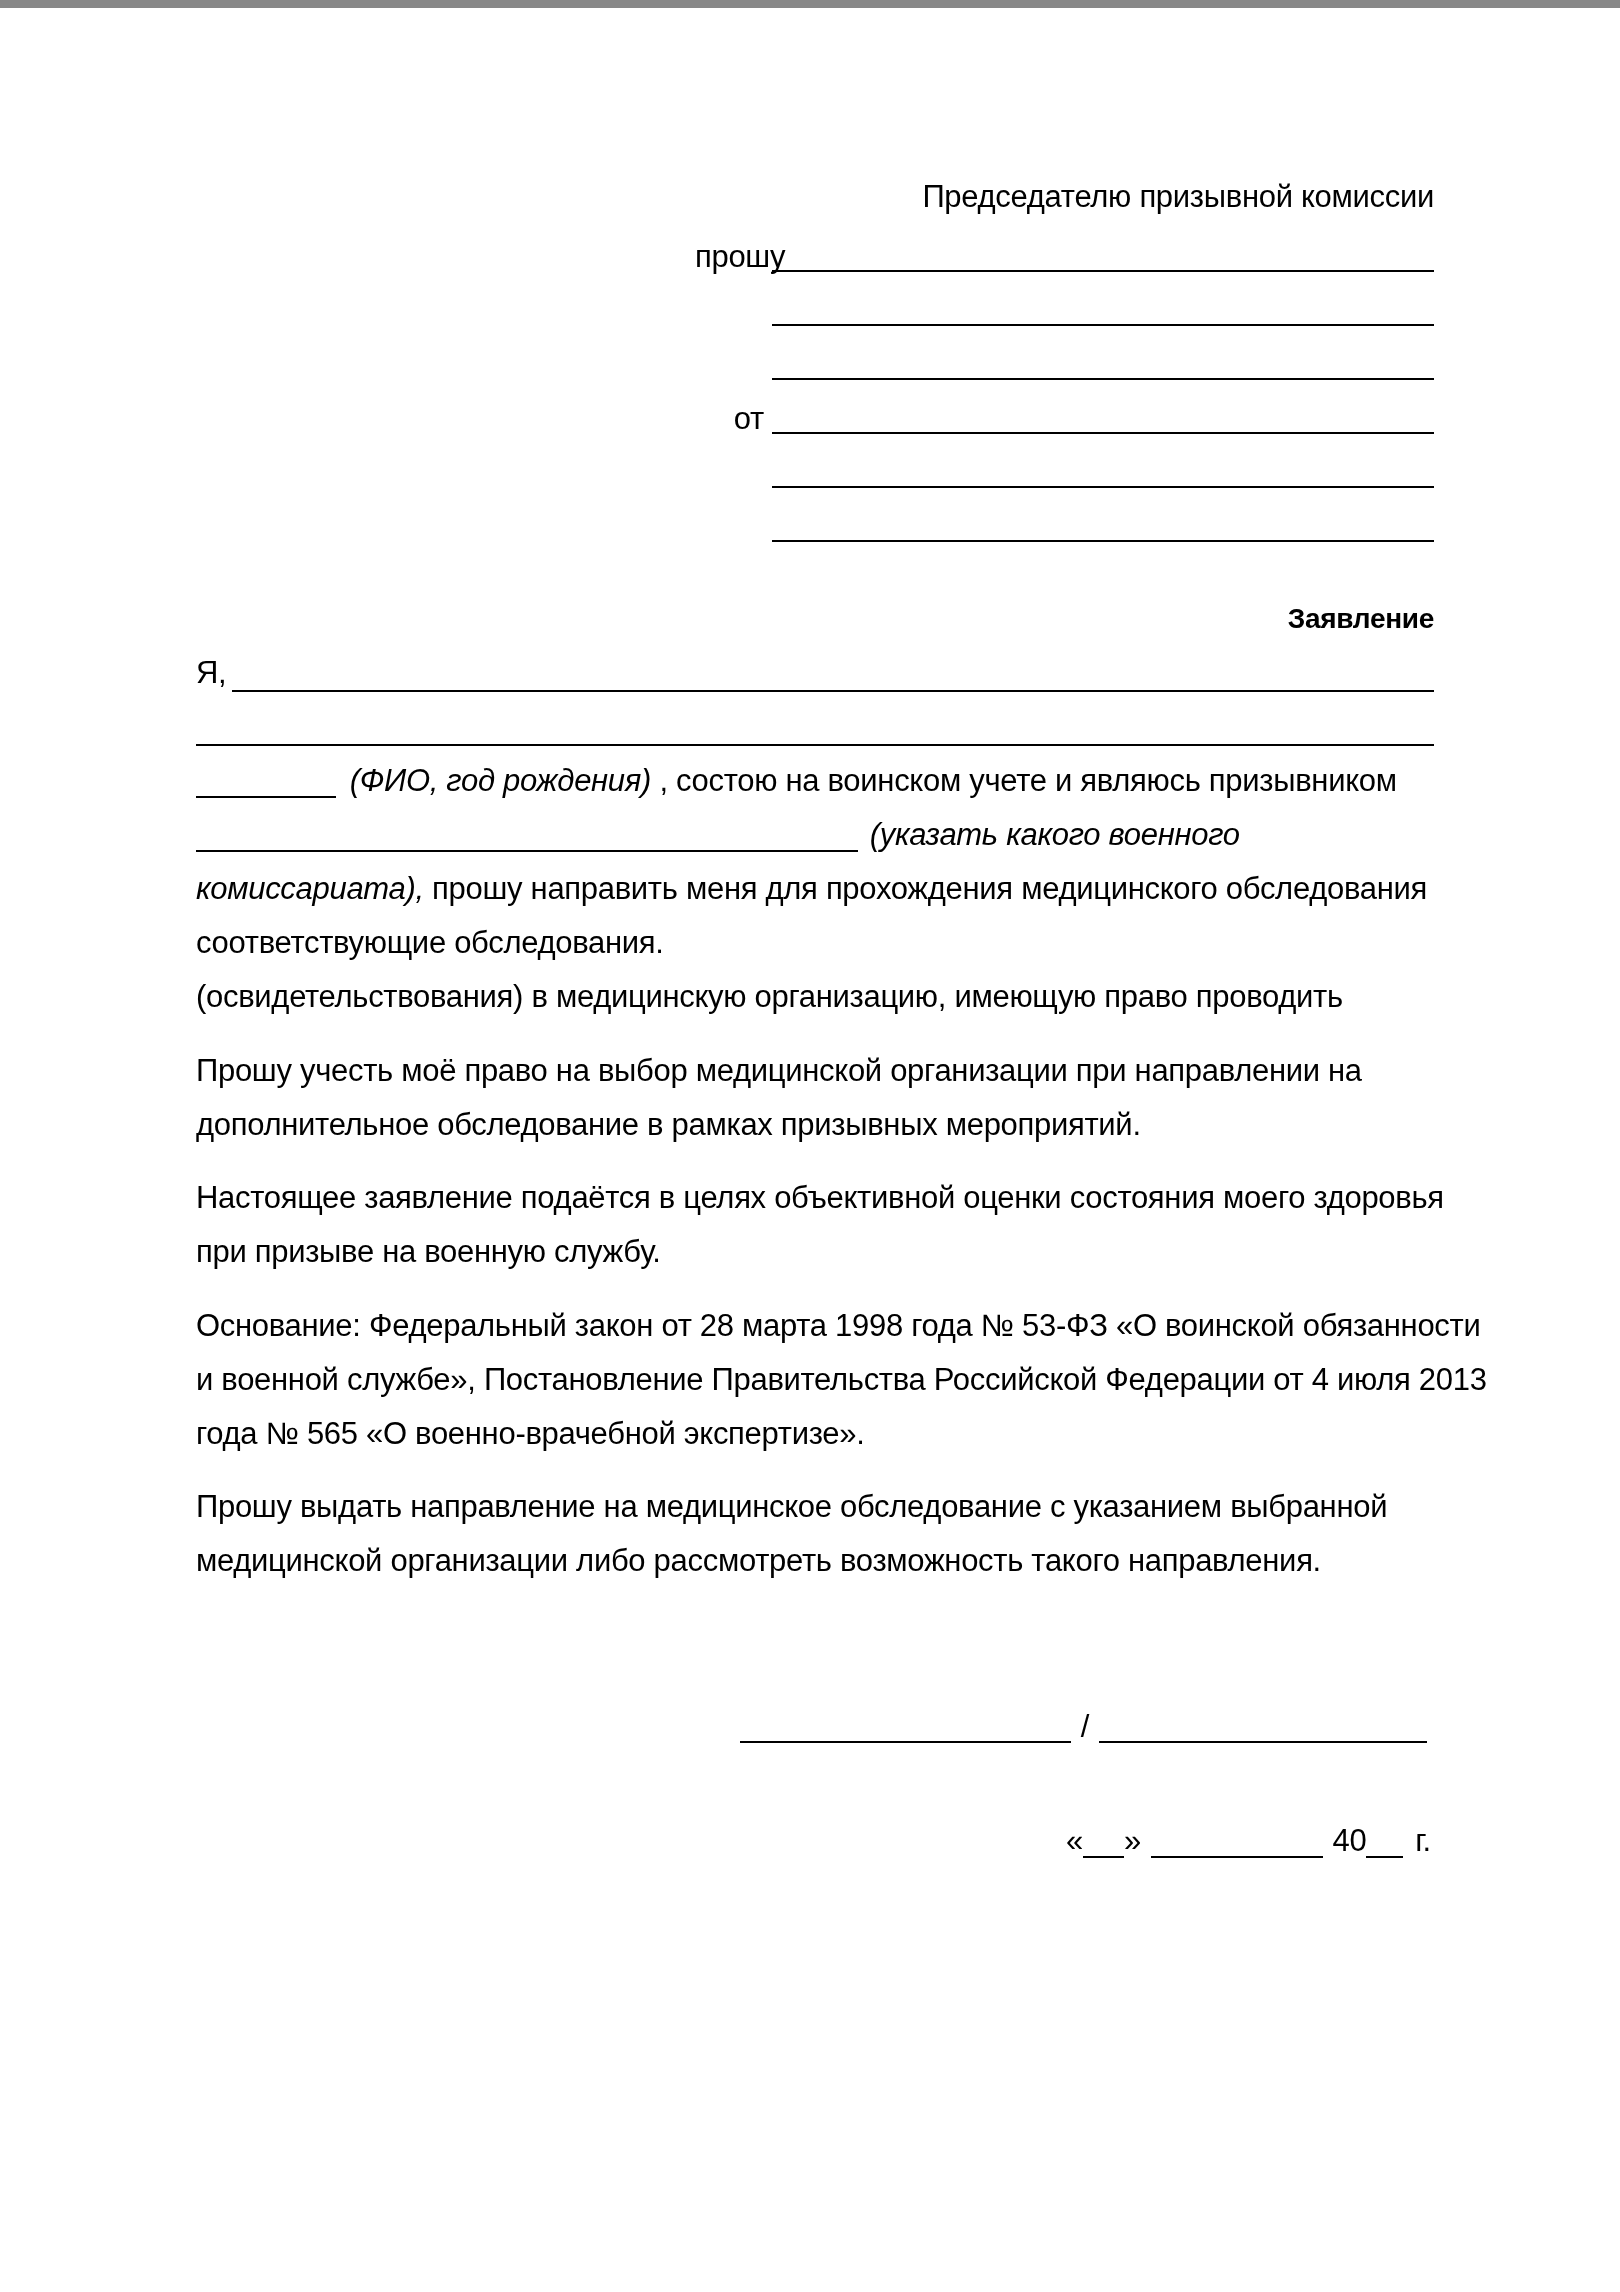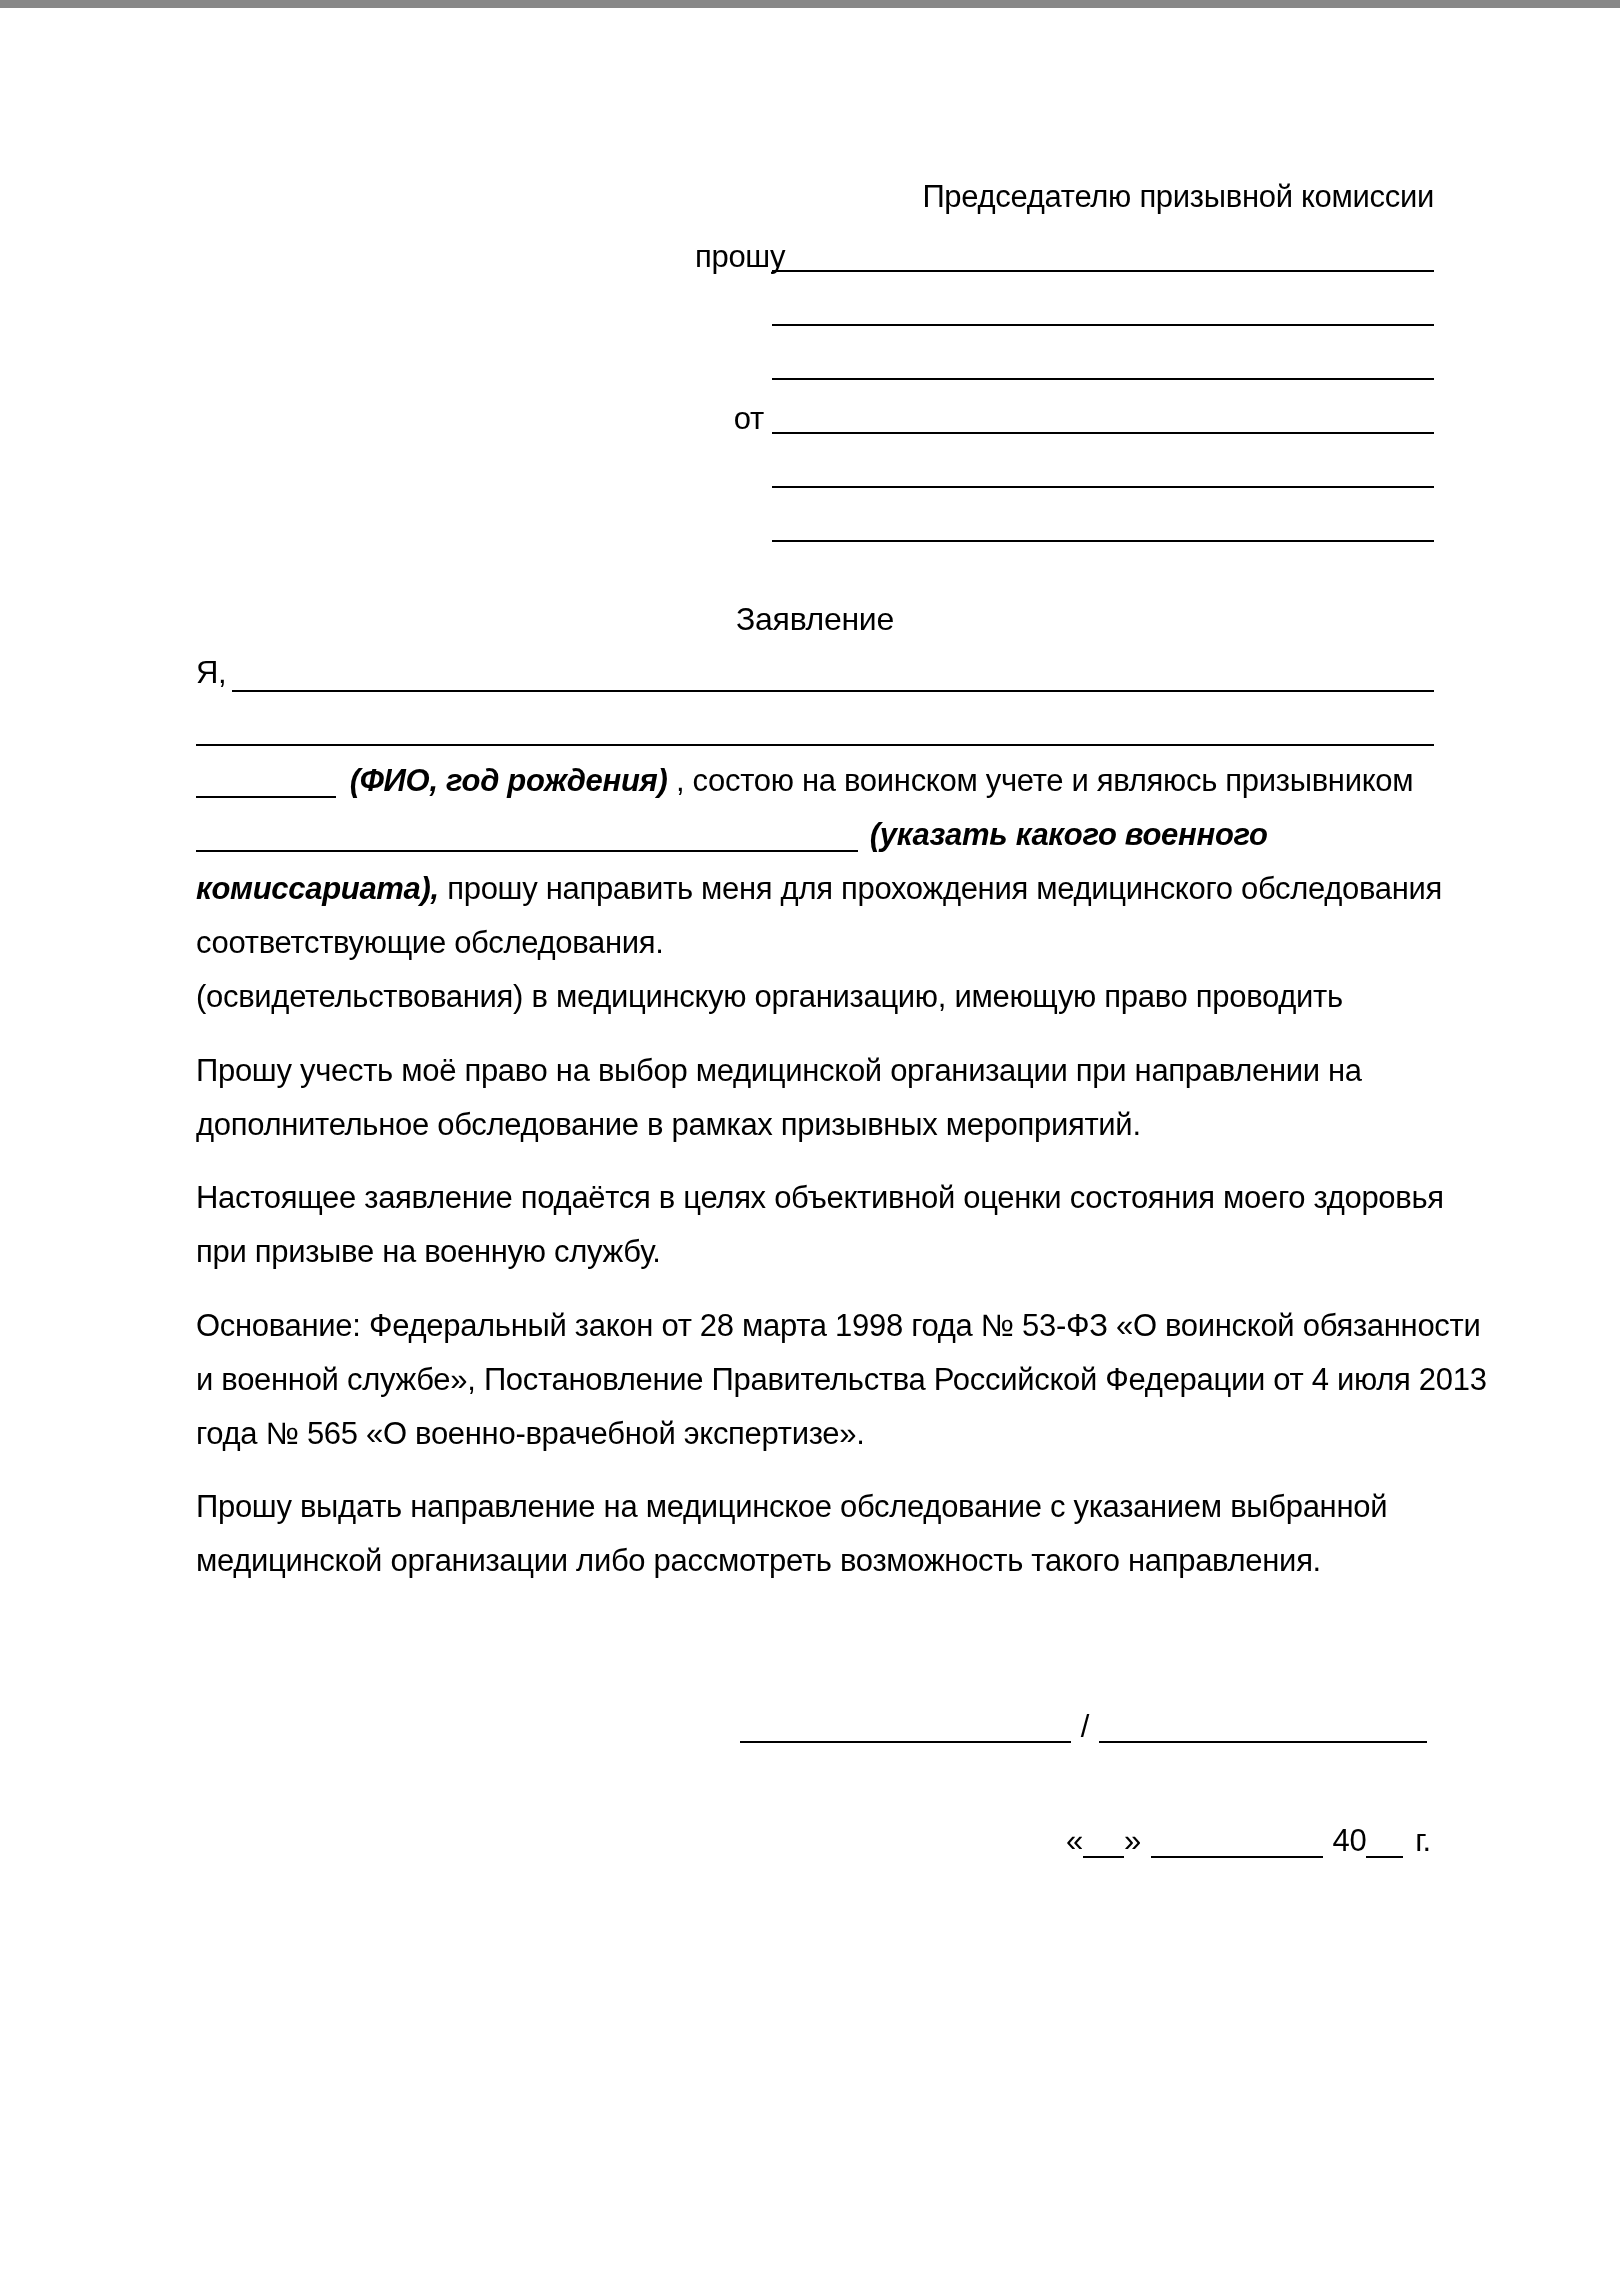--- a/index.html
+++ b/index.html
@@ -29,39 +29,39 @@
     text-align:right; padding-right:7.8px;
     align-self:flex-end; line-height:43px;
     white-space:nowrap;
   }
   .hrow .hfill { flex:1 1 auto; border-bottom:2.9px solid #000; margin-bottom:5.9px; }
 
   
   .heading {
     margin-top:44px;
     height:54px; line-height:54px;
-    text-align:center;
-    font-weight:normal;
-    font-size:32px;
+    text-align:right;
+    font-weight:bold;
+    font-size:28px;
   }
 
   
   .para .line { height:54px; line-height:54px; white-space:nowrap; }
   .para + .para { margin-top:19.6px; }
   .flexline { display:flex; }
   .flexline .tfill { flex:1 1 auto; border-bottom:2.9px solid #000; margin-bottom:7.8px; margin-left:5.9px; }
   .ul {
     display:inline-block;
     border-bottom:2.9px solid #000;
     vertical-align:-6.9px;
     height:0;
   }
   .ul-fio  { width:140px; margin-right:13.7px; }
   .ul-komm { width:662px; margin-right:11.8px; }
-  .it { font-style:italic;font-weight:bold; }
+  .it { font-style:italic; }
 
   
   .sig-row { display:flex; margin-top:108px; margin-left:544px; height:54px; }
   .sig-row .sfill-l { width:331px; border-bottom:2.9px solid #000; margin-bottom:7.8px; }
   .sig-row .sfill-r { width:328px; border-bottom:2.9px solid #000; margin-bottom:7.8px; }
   .sig-row .slash { align-self:flex-end; line-height:47px; padding:0 9.8px; }
 
   
   .date-row { margin-top:64px; margin-left:870px; height:54px; line-height:54px; white-space:nowrap; }
   .w42  { width:41px; }

